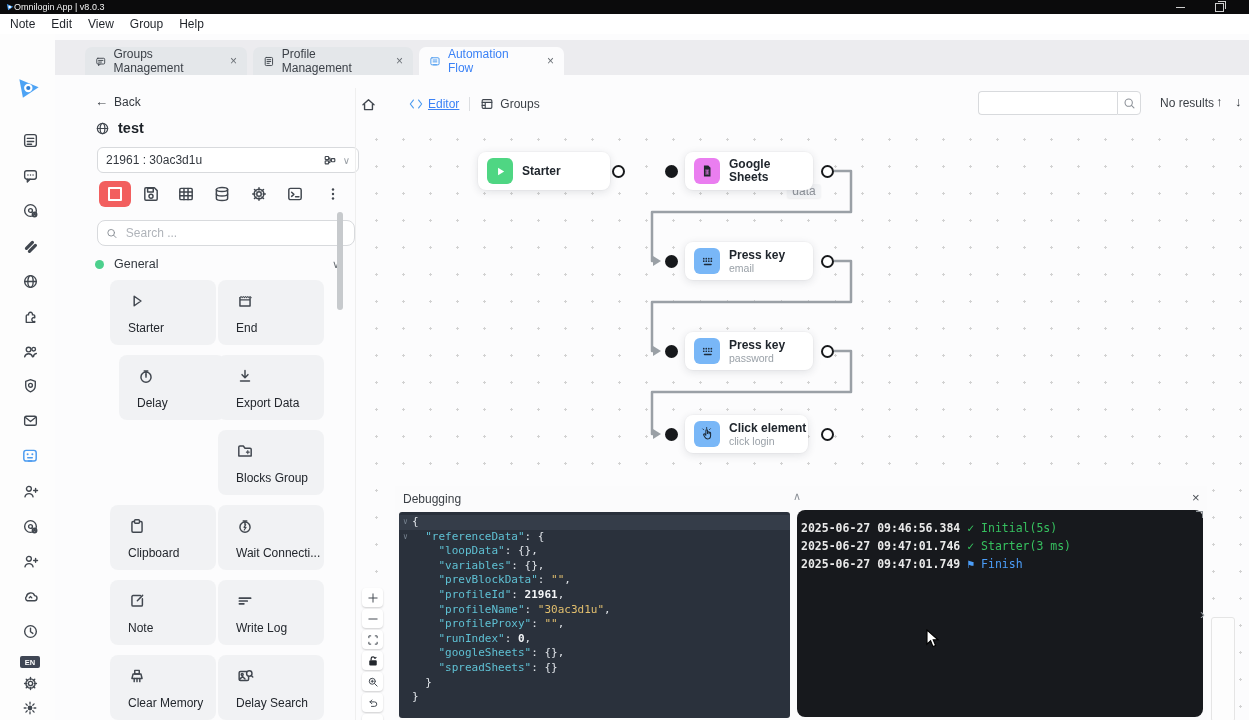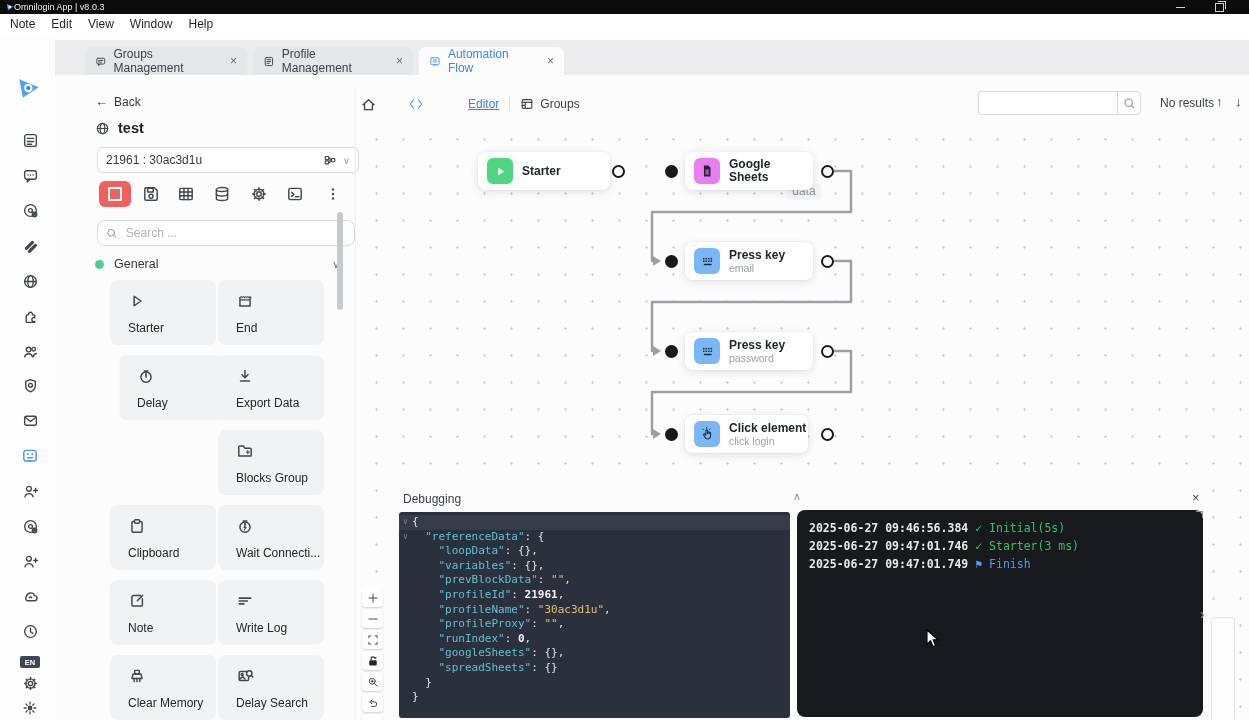--- a/index.html
+++ b/index.html
@@ -47,21 +47,21 @@
   .vscroll{left:337px;top:212px;width:6px;height:98px;background:#c7cacd;border-radius:3px;}
   .card{position:absolute;width:106px;height:65px;background:#f1f2f4;border-radius:8px;padding:12px 0 0 18px;box-sizing:border-box;}
   .card .lbl{display:block;margin-top:7px;font-size:12px;color:#23272d;}
   
   .canvas-bg{left:355px;top:118px;width:894px;height:602px;
     background-image:radial-gradient(#d2d2d2 1px,transparent 1.3px);background-size:27px 27px;background-position:8px 8px;}
   .panel-div{left:355px;top:88px;width:1px;height:632px;background:#efefef;}
   .ed-toolbar{left:360px;top:92px;height:24px;display:flex;align-items:center;gap:10px;font-size:12px;}
   .ed-toolbar .sep{width:1px;height:14px;background:#dcdee1;}
   .ed-link{color:#3b82f6;display:flex;gap:5px;align-items:center;}
-  .ed-link .u{text-decoration:underline;margin-left:40px;}
+  .ed-link .u{text-decoration:underline;}
   .in-link{color:#3a3f45;display:flex;gap:6px;align-items:center;}
   .finder{left:978px;top:91px;display:flex;align-items:center;}
   .finder input{width:126px;height:22px;border:1px solid #d8dadd;border-right:none;border-radius:4px 0 0 4px;outline:none;padding:0 6px;font-size:12px;font-family:"Liberation Sans",sans-serif;}
   .finder .fbtn{width:24px;height:24px;border:1px solid #d8dadd;border-radius:0 4px 4px 0;box-sizing:border-box;display:flex;align-items:center;justify-content:center;background:#fff;}
   .noresults{left:1160px;top:96px;font-size:12px;color:#3a3f45;}
   .find-arrow{position:absolute;top:94px;font-size:13px;color:#2b3036;}
   .node{position:absolute;height:38px;background:#fff;border-radius:8px;box-shadow:0 2px 8px rgba(40,45,60,.13),0 0 0 1px rgba(0,0,0,.02);
         display:flex;align-items:center;padding-left:9px;gap:9px;box-sizing:border-box;z-index:4;}
   .node .nic{width:26px;height:26px;border-radius:6px;display:flex;align-items:center;justify-content:center;flex:none;}
   .node .tt{font-size:12px;font-weight:bold;color:#20262d;line-height:13px;}
@@ -82,21 +82,21 @@
   .code-panel{left:399px;top:512px;width:391px;height:206px;background:#2a313c;border-radius:3px;z-index:7;
               font-family:"DejaVu Sans Mono",monospace;font-size:11px;overflow:hidden;padding-top:3px;box-sizing:border-box;}
   .code-line{white-space:pre;line-height:14.6px;color:#dfe3e8;display:flex;}
   .code-line.hl{background:#353d49;}
   .code-line .gutter{display:inline-block;width:13px;color:#76828f;font-size:8px;text-align:center;flex:none;}
   .tk-pl{color:#dfe3e8;}
   .tk-key{color:#5fc1d4;}
   .tk-str{color:#e2bf6e;}
   .tk-num{color:#f4f6f8;font-weight:bold;}
   .log-panel{left:797px;top:510px;width:406px;height:207px;background:#17191d;border-radius:8px;z-index:7;
-             font-family:"DejaVu Sans Mono",monospace;font-size:11.5px;padding:9px 12px;box-sizing:border-box;}
+             font-family:"DejaVu Sans Mono",monospace;font-size:11.5px;padding:9px 4px;box-sizing:border-box;}
   .log-line{line-height:18px;white-space:pre;}
   .log-line .time{color:#e9e9e9;font-weight:bold;}
   .k-success{color:#36c05f;}
   .k-info{color:#4b9df8;}
   .corner-nub{left:1196px;top:511px;width:6px;height:6px;border-top:1.5px solid #8b9196;border-right:1.5px solid #8b9196;z-index:8;}
   .chev-right{left:1200px;top:605px;font-size:15px;color:#9aa0a6;z-index:8;}
   .right-thumb{left:1211px;top:617px;width:22px;height:103px;background:#fdfdfd;border:1px solid #e5e5e5;border-radius:3px;z-index:5;}
   .cursor{left:926px;top:629px;z-index:20;}
 </style>
 </head>
@@ -111,21 +111,21 @@
       </svg>
     <span class="t" style="margin-left:14px">Omnilogin App | v8.0.3</span>
     <div class="win-min"></div>
     <div class="win-rst"></div>
   </div>
 
   <div class="abs menubar">
     <span>Note</span>
     <span>Edit</span>
     <span>View</span>
-    <span>Window</span>
+    <span>Group</span>
     <span>Help</span>
   </div>
 
   <div class="abs rail">
     <svg class="abs" style="left:15px;top:40px" width="28" height="28" viewBox="0 0 16 16">
         <path d="M2.5 3 L13.5 7.5 L4.5 13.5 Z" fill="#4da3f5"></path>
         <circle cx="7.6" cy="8" r="2.4" fill="#fff"></circle>
         <circle cx="7.6" cy="8" r="1.2" fill="#2f7fd6"></circle>
       </svg>
     <div class="rail-ic" style="top:97px">

